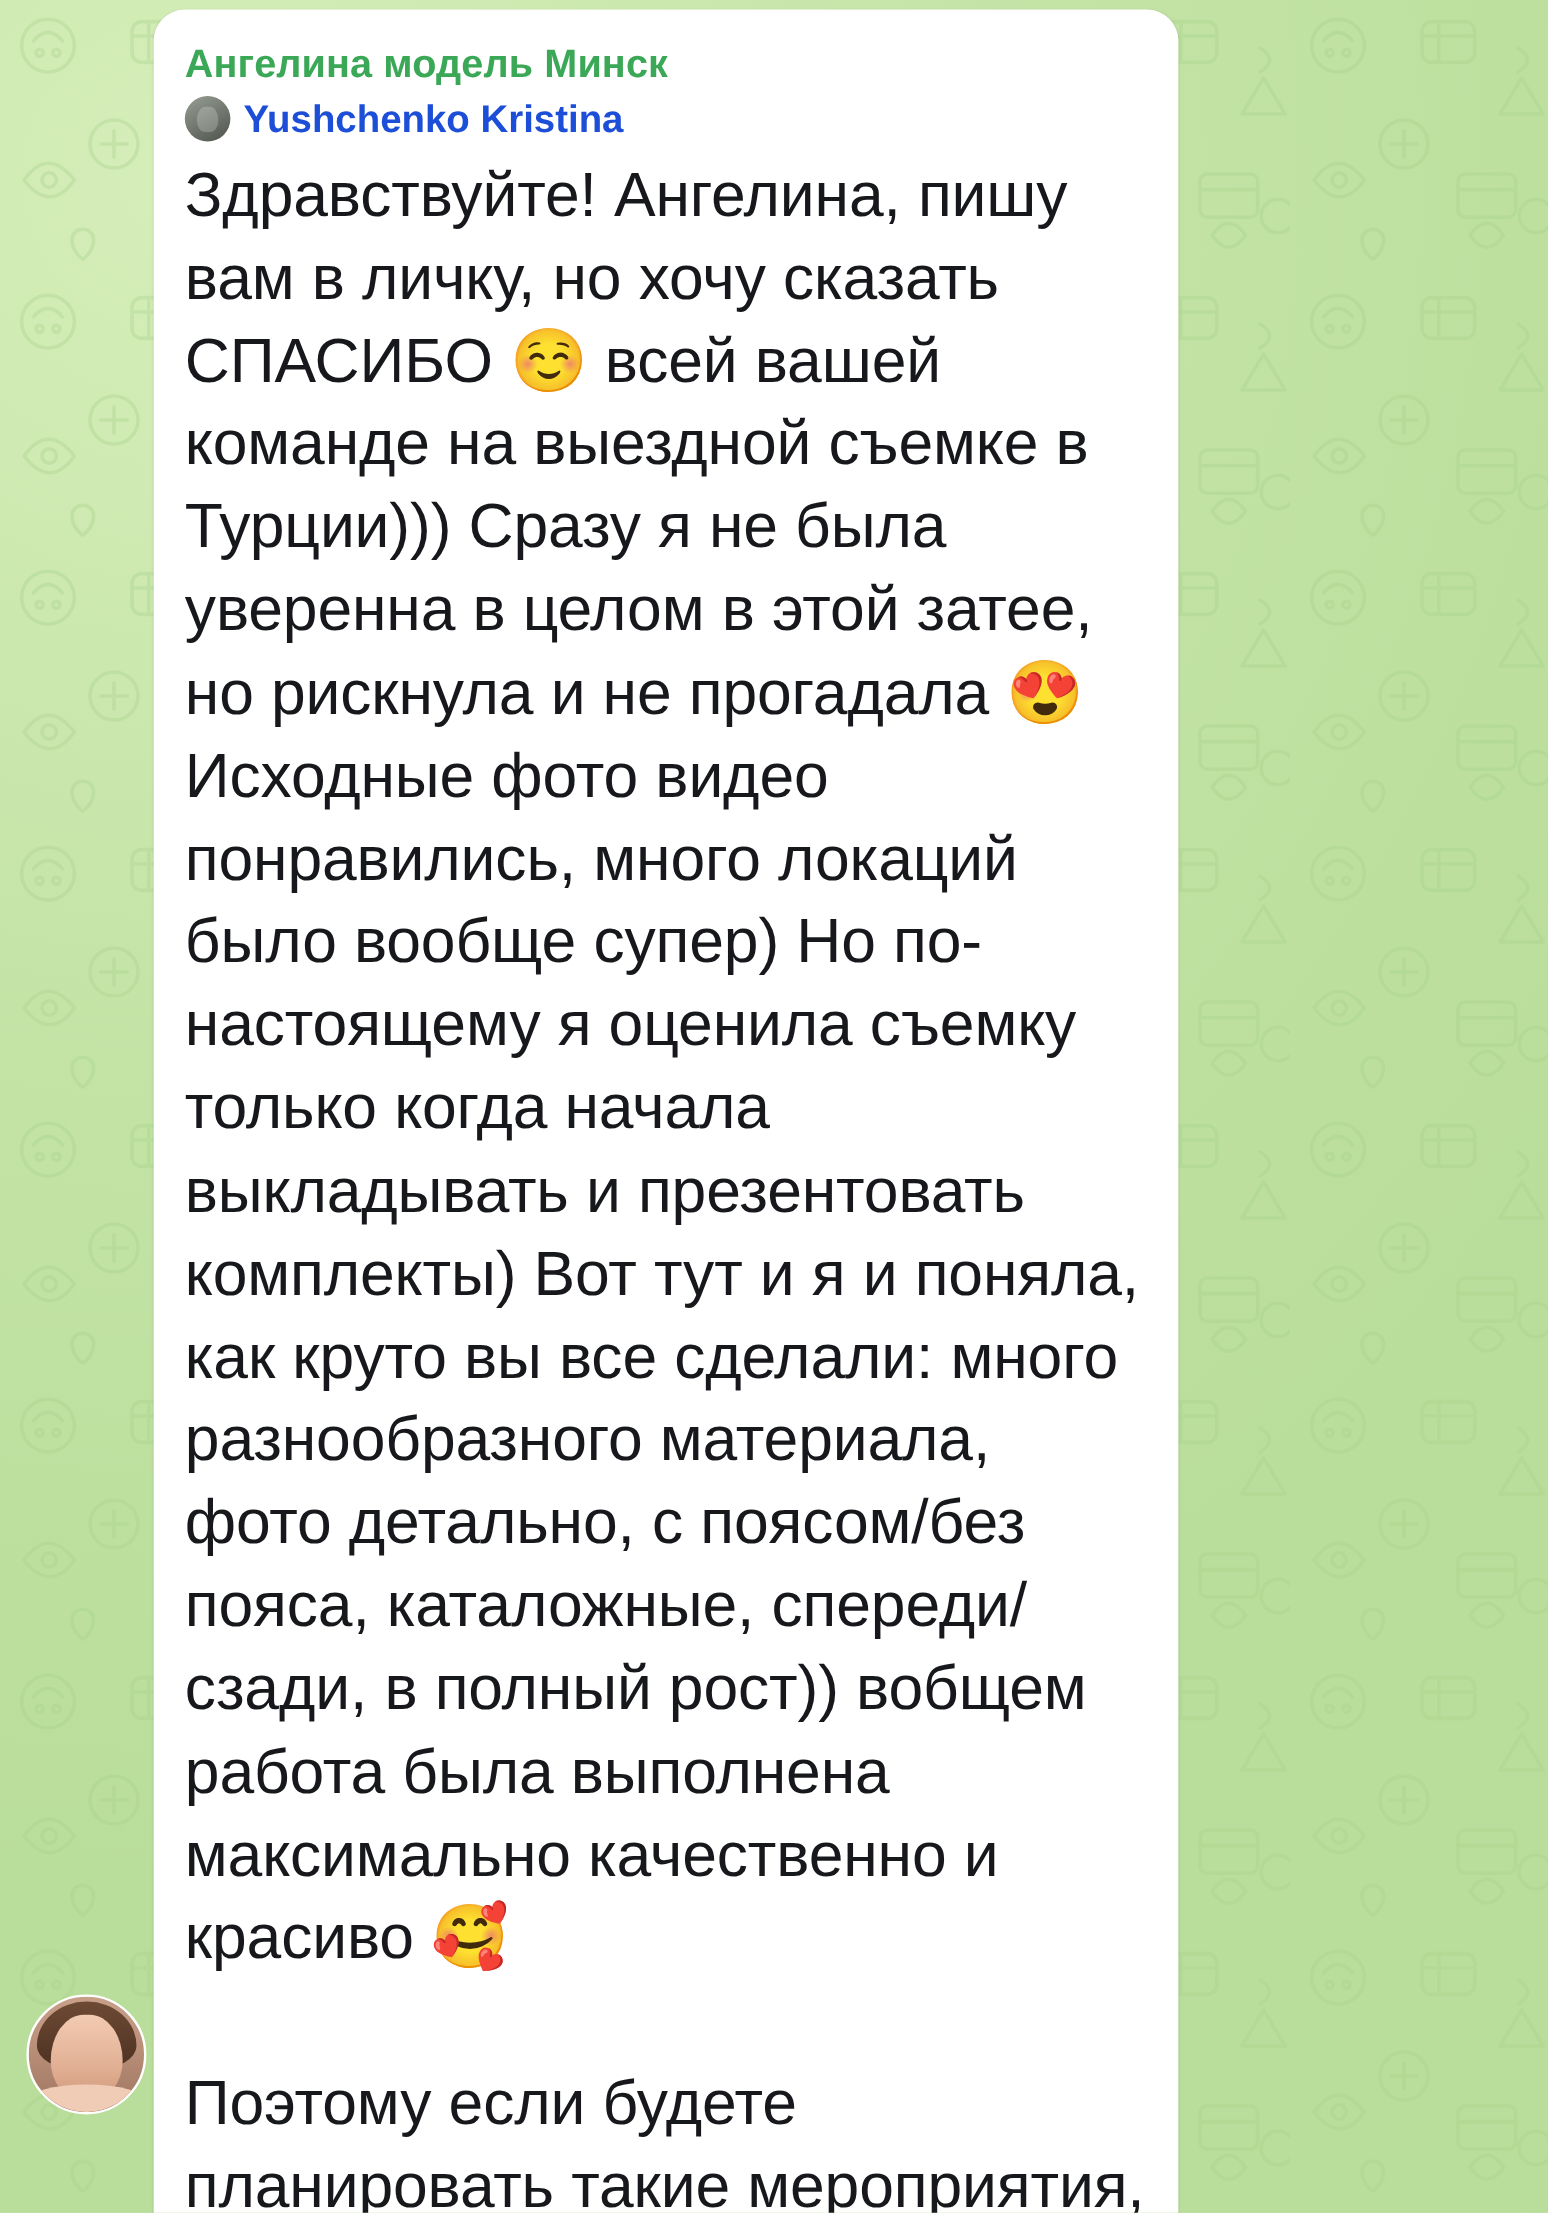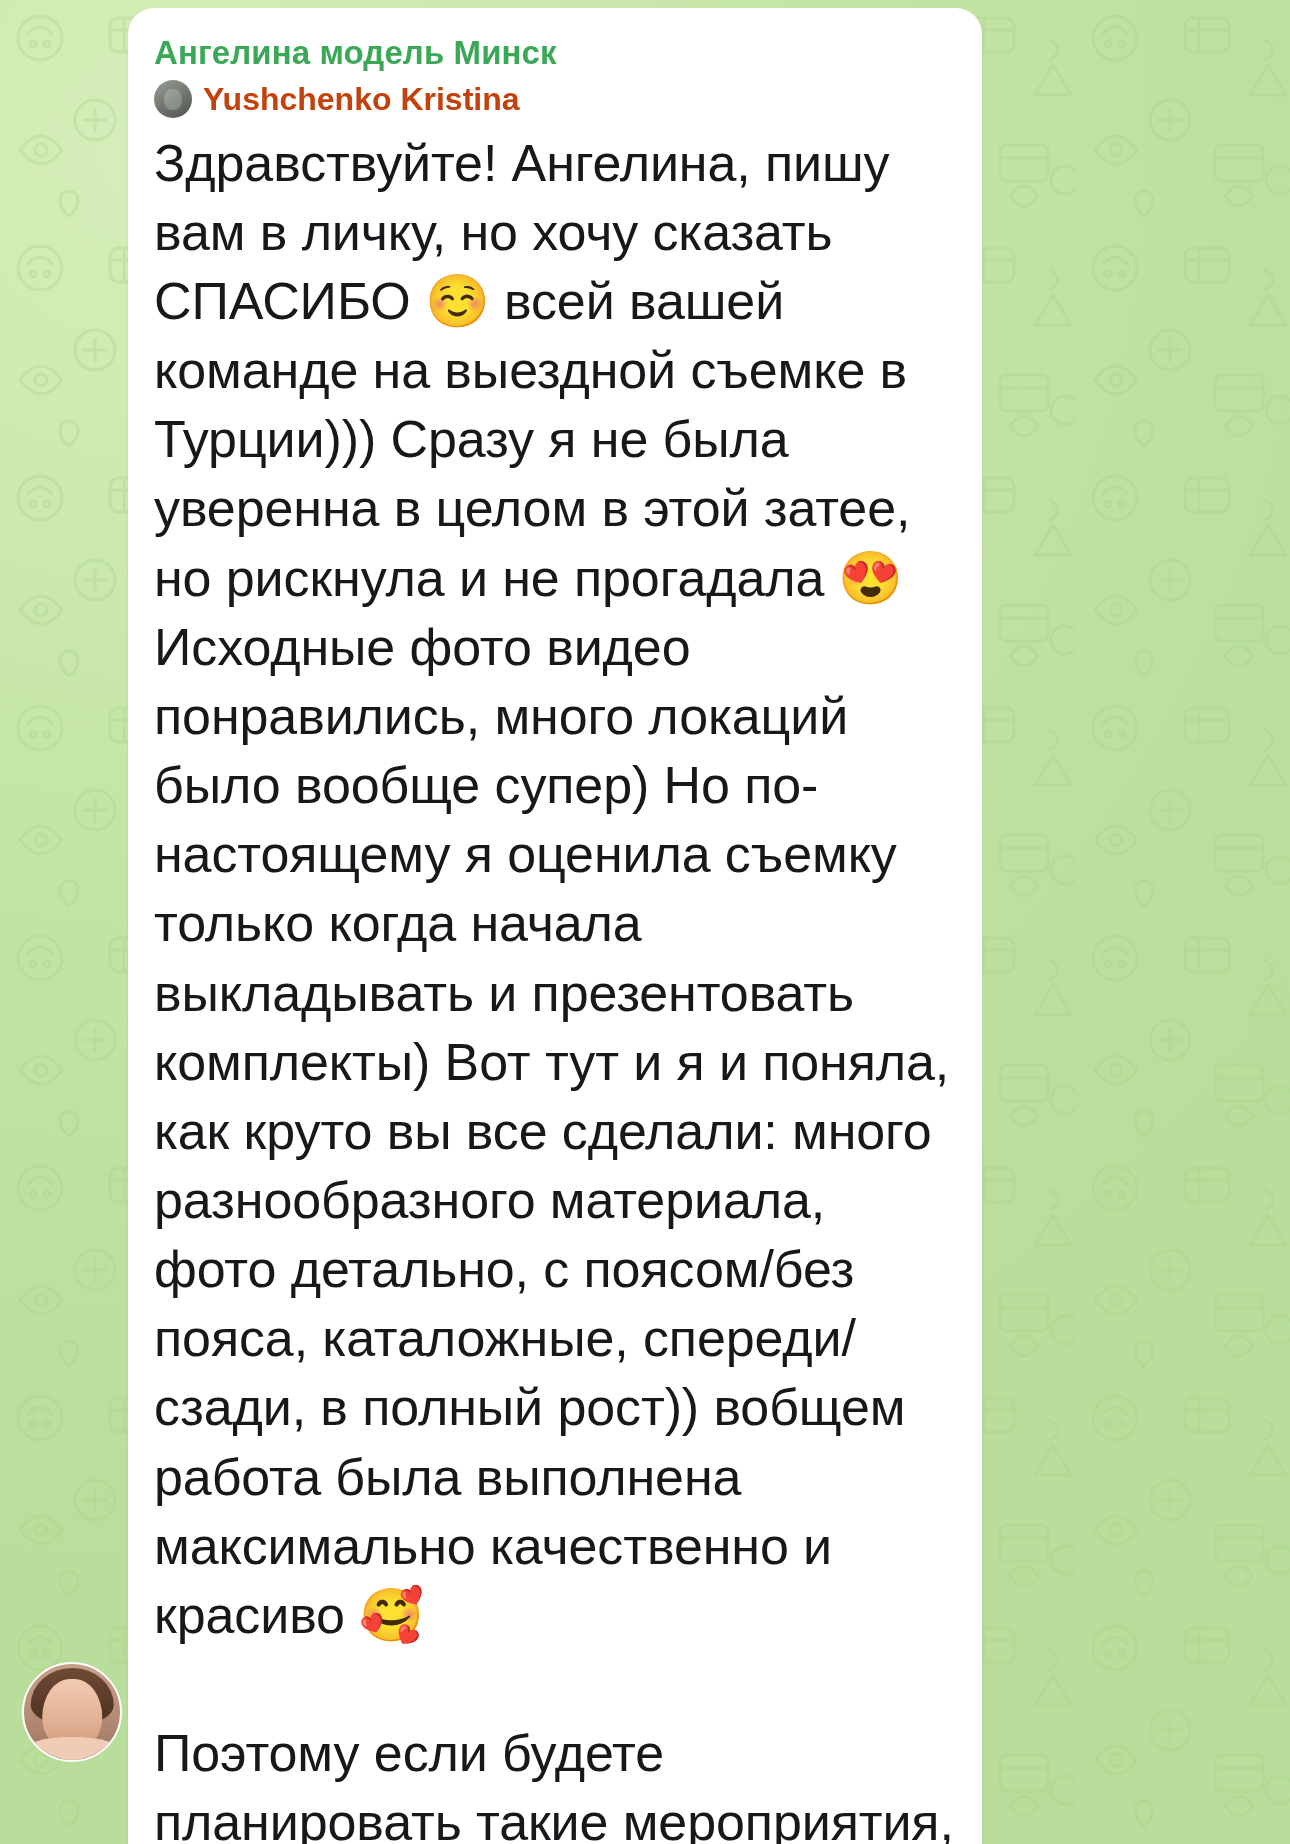--- a/index.html
+++ b/index.html
@@ -136,21 +136,21 @@
     content: "";
     position: absolute;
     left: 26%;
     top: 22%;
     width: 48%;
     height: 56%;
     border-radius: 40% 40% 38% 38% / 52% 52% 48% 48%;
     background: rgba(255,255,255,.22);
   }
   #forwarded-from-name {
-    color: #c2410c;
+    color: #1d4ed8;
     font-size: 32px;
     font-weight: bold;
     line-height: 1.2;
   }
 
   #message-text {
     color: #16181b;
     font-size: 52px;
     line-height: 1.33;
     white-space: pre-wrap;

